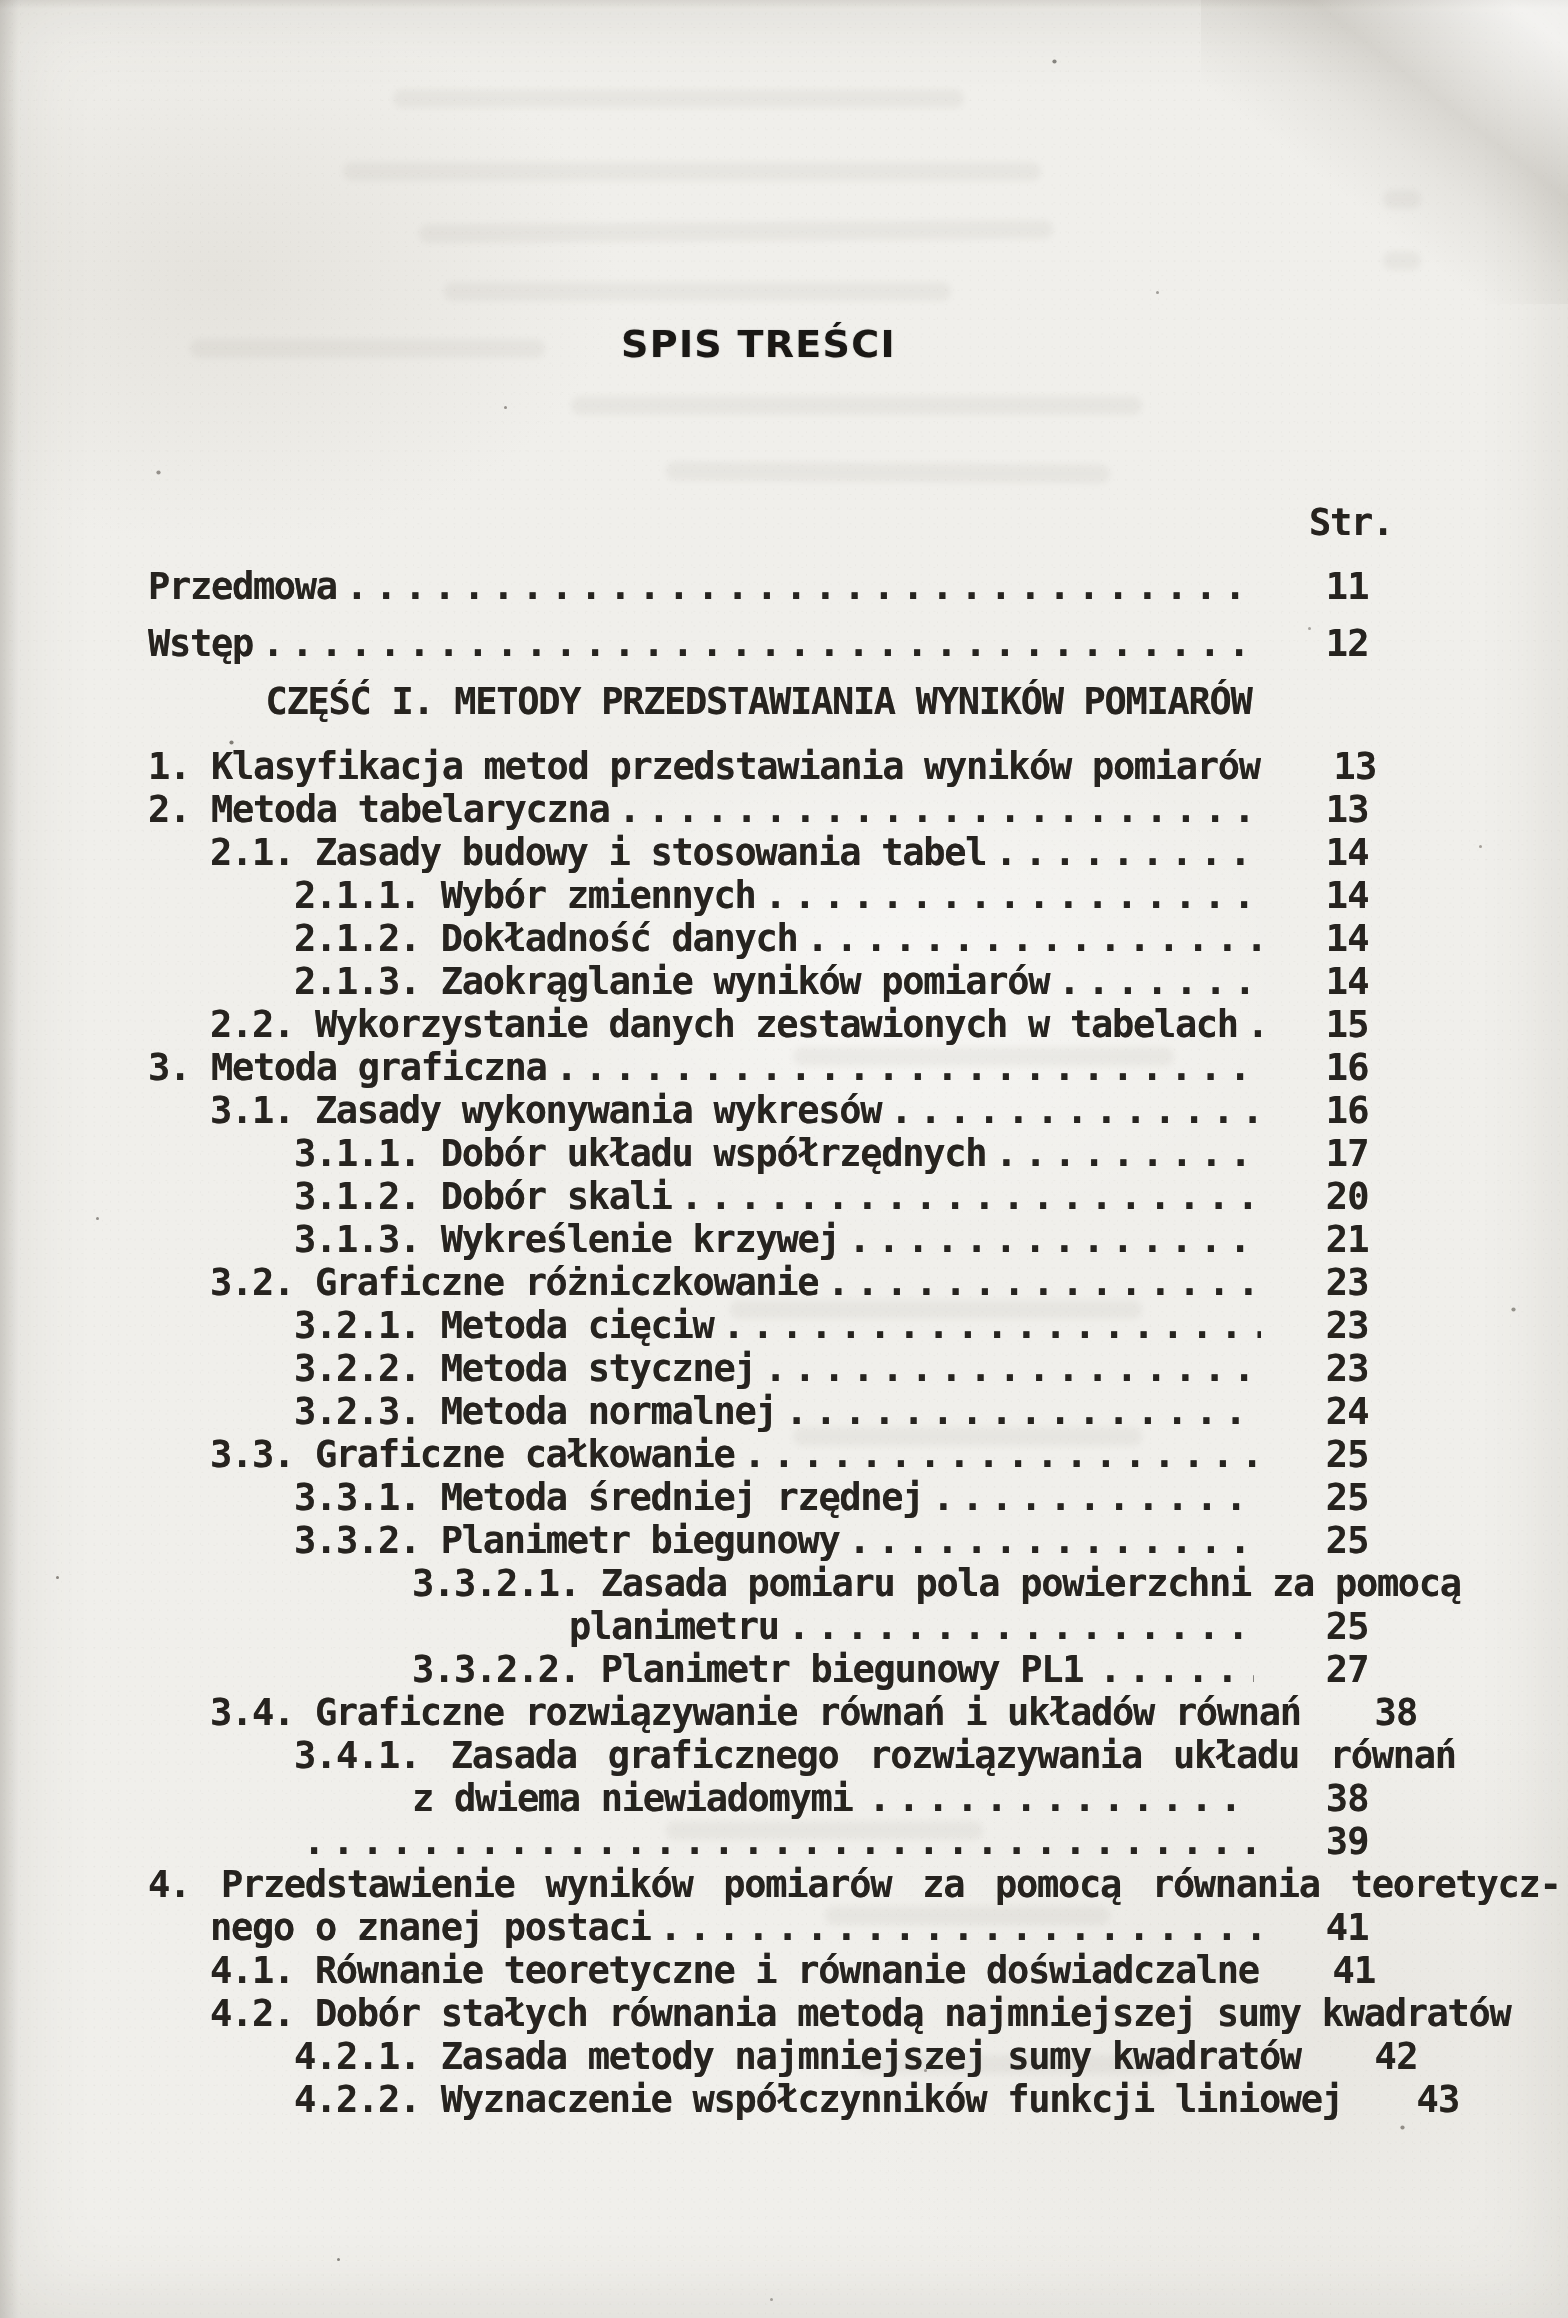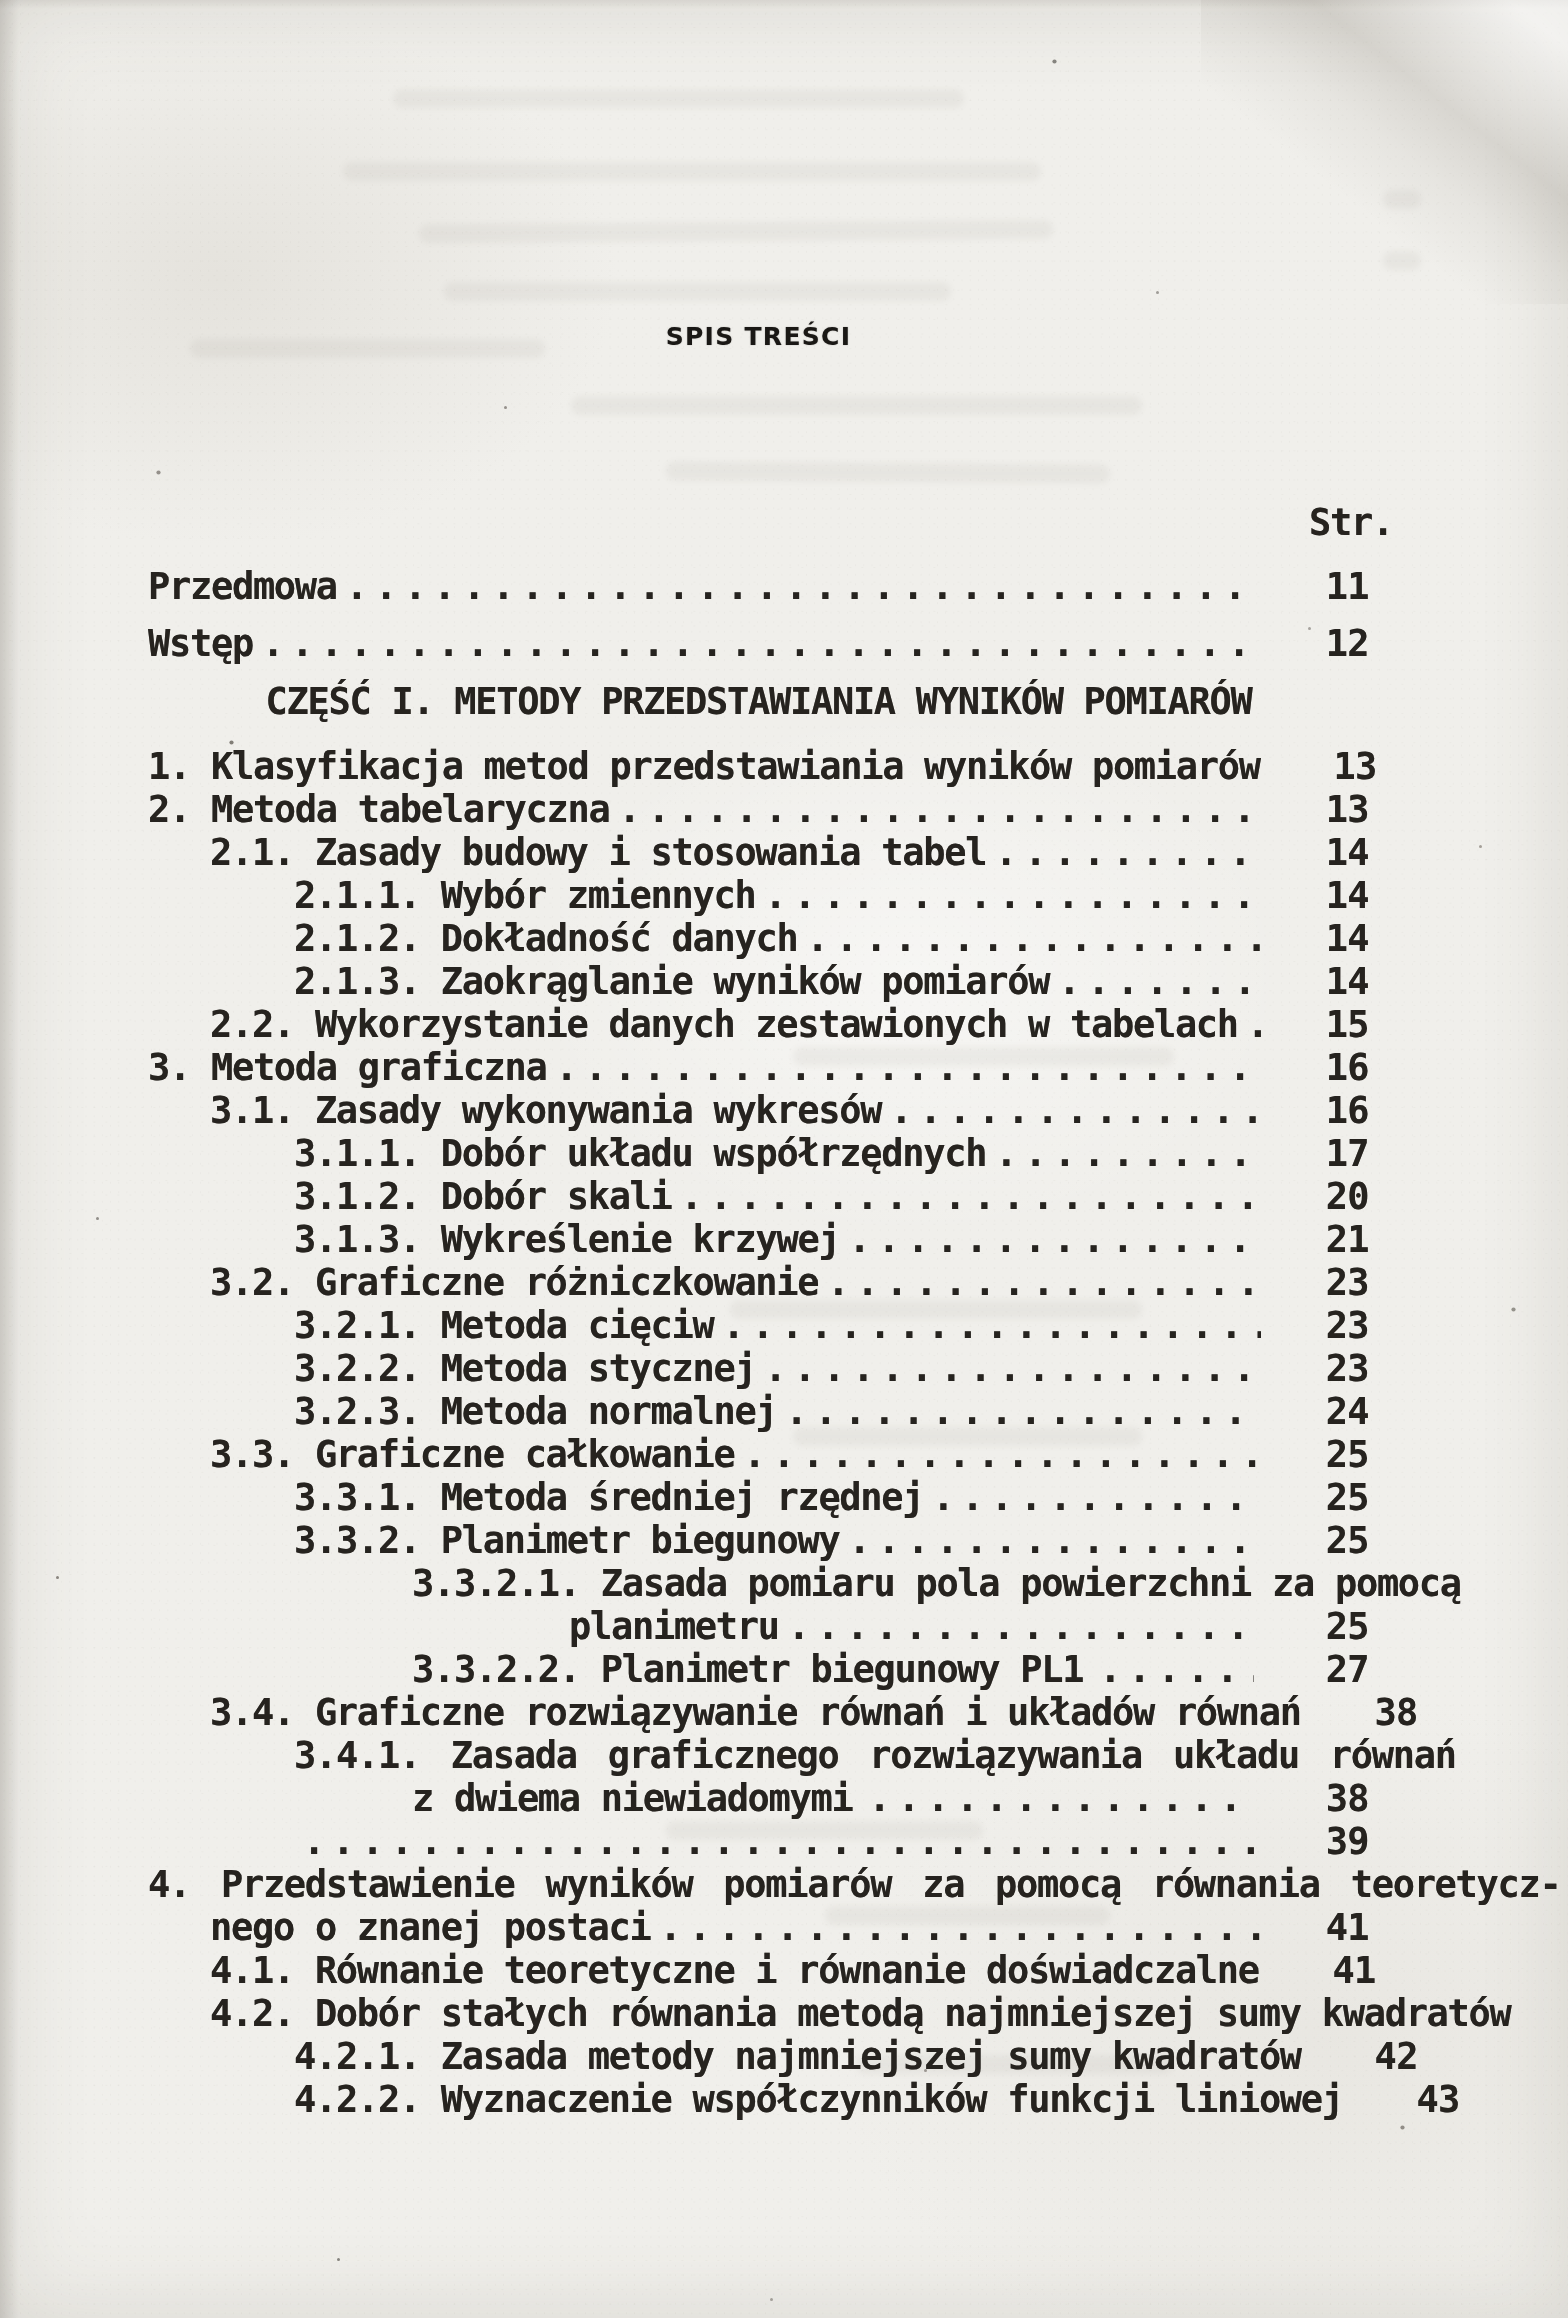--- a/index.html
+++ b/index.html
@@ -36,21 +36,21 @@
       96px 1217px 0 0 rgba(50,45,40,.5), 1512px 1308px 0 0.6px rgba(60,55,45,.5),
       56px 1576px 0 0 rgba(55,48,40,.55), 421px 1972px 0 0 rgba(50,45,40,.5),
       924px 2069px 0 0 rgba(60,52,44,.45), 1401px 2126px 0 0.6px rgba(55,50,42,.5),
       337px 2258px 0 0 rgba(50,45,40,.55), 770px 2298px 0 0 rgba(60,52,45,.4),
       1156px 291px 0 0 rgba(60,55,48,.45), 1308px 627px 0 0 rgba(55,48,42,.4),
       157px 471px 0 0.6px rgba(60,52,45,.5);}
   
   .title{
     position:absolute;left:148px;width:1221px;top:322px;margin:0;
     font-family:"DejaVu Sans","Liberation Sans",sans-serif;
-    font-size:25px;font-weight:bold;letter-spacing:1.3px;text-align:center;
+    font-size:38px;font-weight:bold;letter-spacing:1.3px;text-align:center;
     color:#1a1815;text-shadow:0 0 1.3px rgba(25,23,20,0.35);
   }
   .tw{ 
     font-family:"DejaVu Sans Mono","Liberation Mono",monospace;
     font-weight:bold;font-size:37px;letter-spacing:-1.3px;
     text-shadow:0 0 0.6px rgba(38,34,30,0.55);
   }
   .str-label{position:absolute;right:176px;top:501px;height:43px;line-height:43px;}
   .front{position:absolute;left:148px;top:558px;width:1221px;}
   .front .row{height:57px;line-height:57px;}

